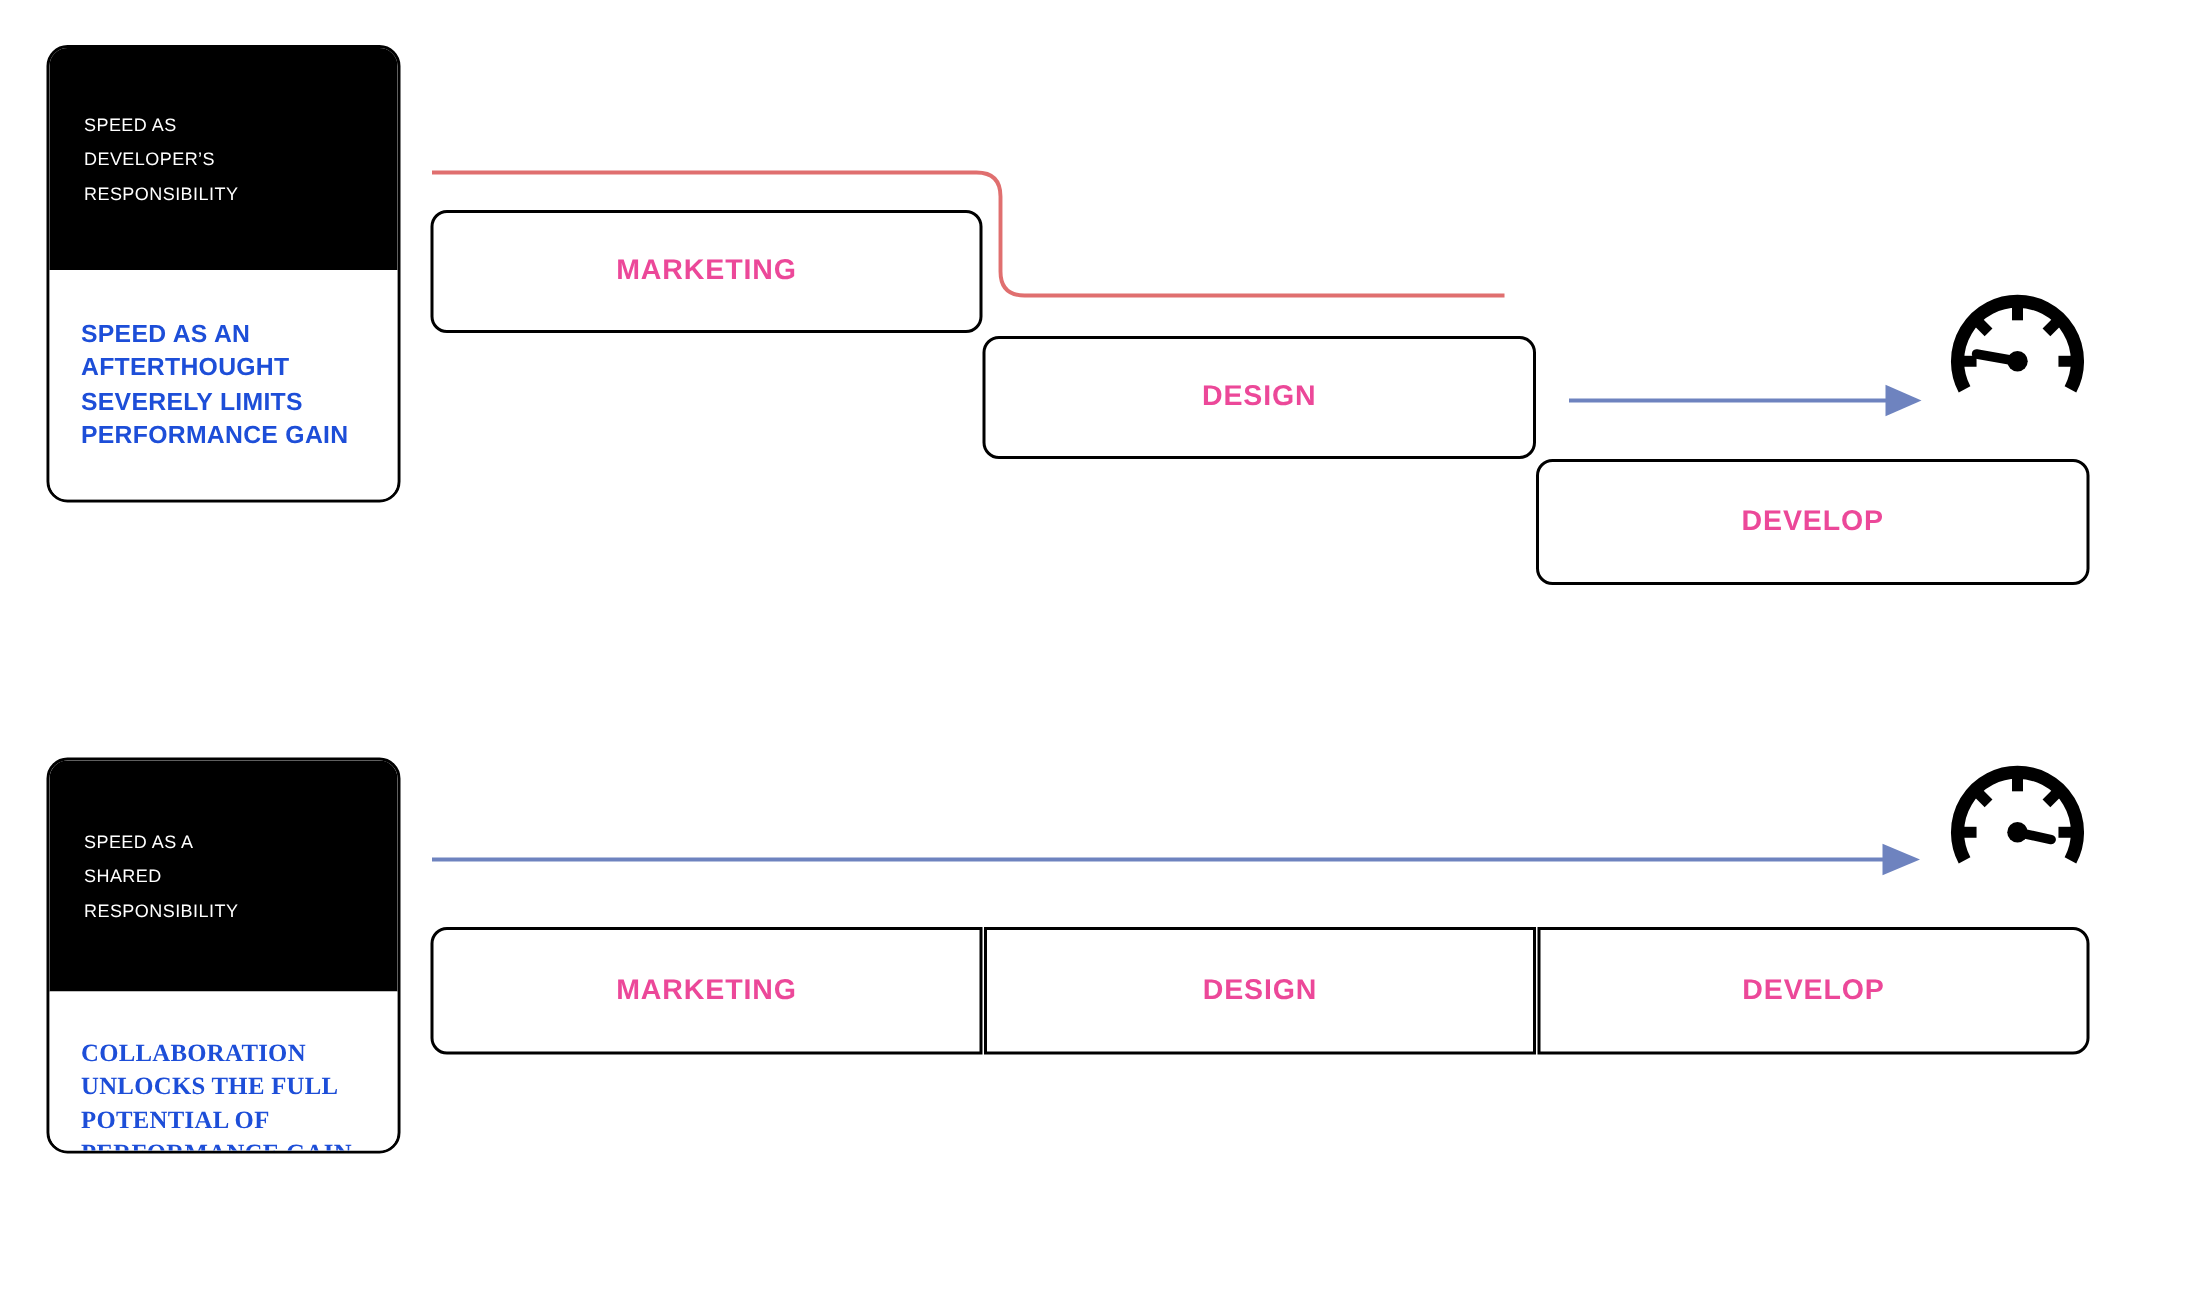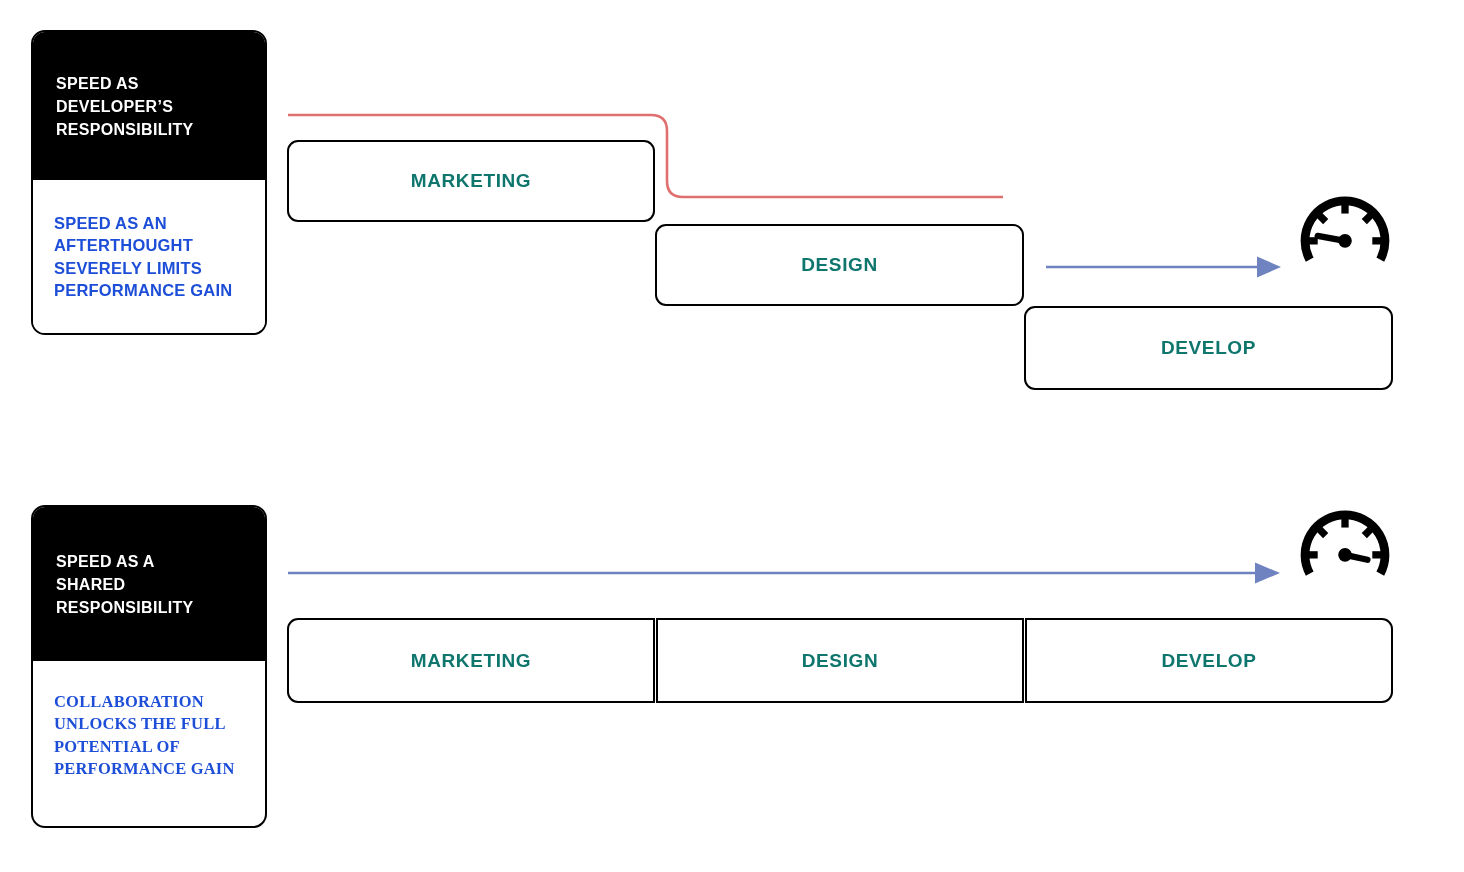--- a/index.html
+++ b/index.html
@@ -31,22 +31,22 @@
     display: flex;
     align-items: center;
   }
   .card-white {
     background: #fff;
     display: flex;
     align-items: center;
   }
   .card-title {
     color: #fff;
-    font-size: 16px;
-    font-weight: bold;
+    font-size: 12px;
+    font-weight: normal;
     line-height: 23px;
     letter-spacing: 0.3px;
     padding: 0 8px 0 23px;
     white-space: pre-line;
   }
   .card-subtitle {
     color: #1d4ed8;
     font-size: 16.5px;
     font-weight: bold;
     line-height: 22.5px;
@@ -61,21 +61,21 @@
     border: 2px solid #000;
     border-radius: 11px;
     display: flex;
     align-items: center;
     justify-content: center;
   }
   .stage-label {
     font-size: 19px;
     font-weight: bold;
     letter-spacing: 0.6px;
-    color: #0f766e;
+    color: #ec4899;
   }
   .timeline-row {
     position: absolute;
     left: 287px;
     top: 618px;
     width: 1106px;
     height: 85px;
     display: flex;
     column-gap: 1px;
   }
@@ -150,21 +150,21 @@
         <line x1="78.3" y1="17.7" x2="69.8" y2="26.2"></line>
         <line x1="90" y1="46" x2="78" y2="46"></line>
       </g>
       <line x1="50" y1="46" x2="22" y2="41" stroke="#000" stroke-width="6.5" stroke-linecap="round"></line>
       <circle cx="50" cy="46" r="7" fill="#000"></circle>
     </svg>
   </section>
 
   <section>
 
-    <div class="info-card" style="left:31px; top:505px; height:323px;">
+    <div class="info-card" style="left:31px; top:505px; height:264px;">
       <div class="card-black" style="height:154px;">
         <div class="card-title">SPEED AS A
 SHARED
 RESPONSIBILITY</div>
       </div>
       <div class="card-white" style="height:149px;font-family:Liberation Serif, serif;">
         <div class="card-subtitle">COLLABORATION
 UNLOCKS THE FULL
 POTENTIAL OF
 PERFORMANCE GAIN</div>

